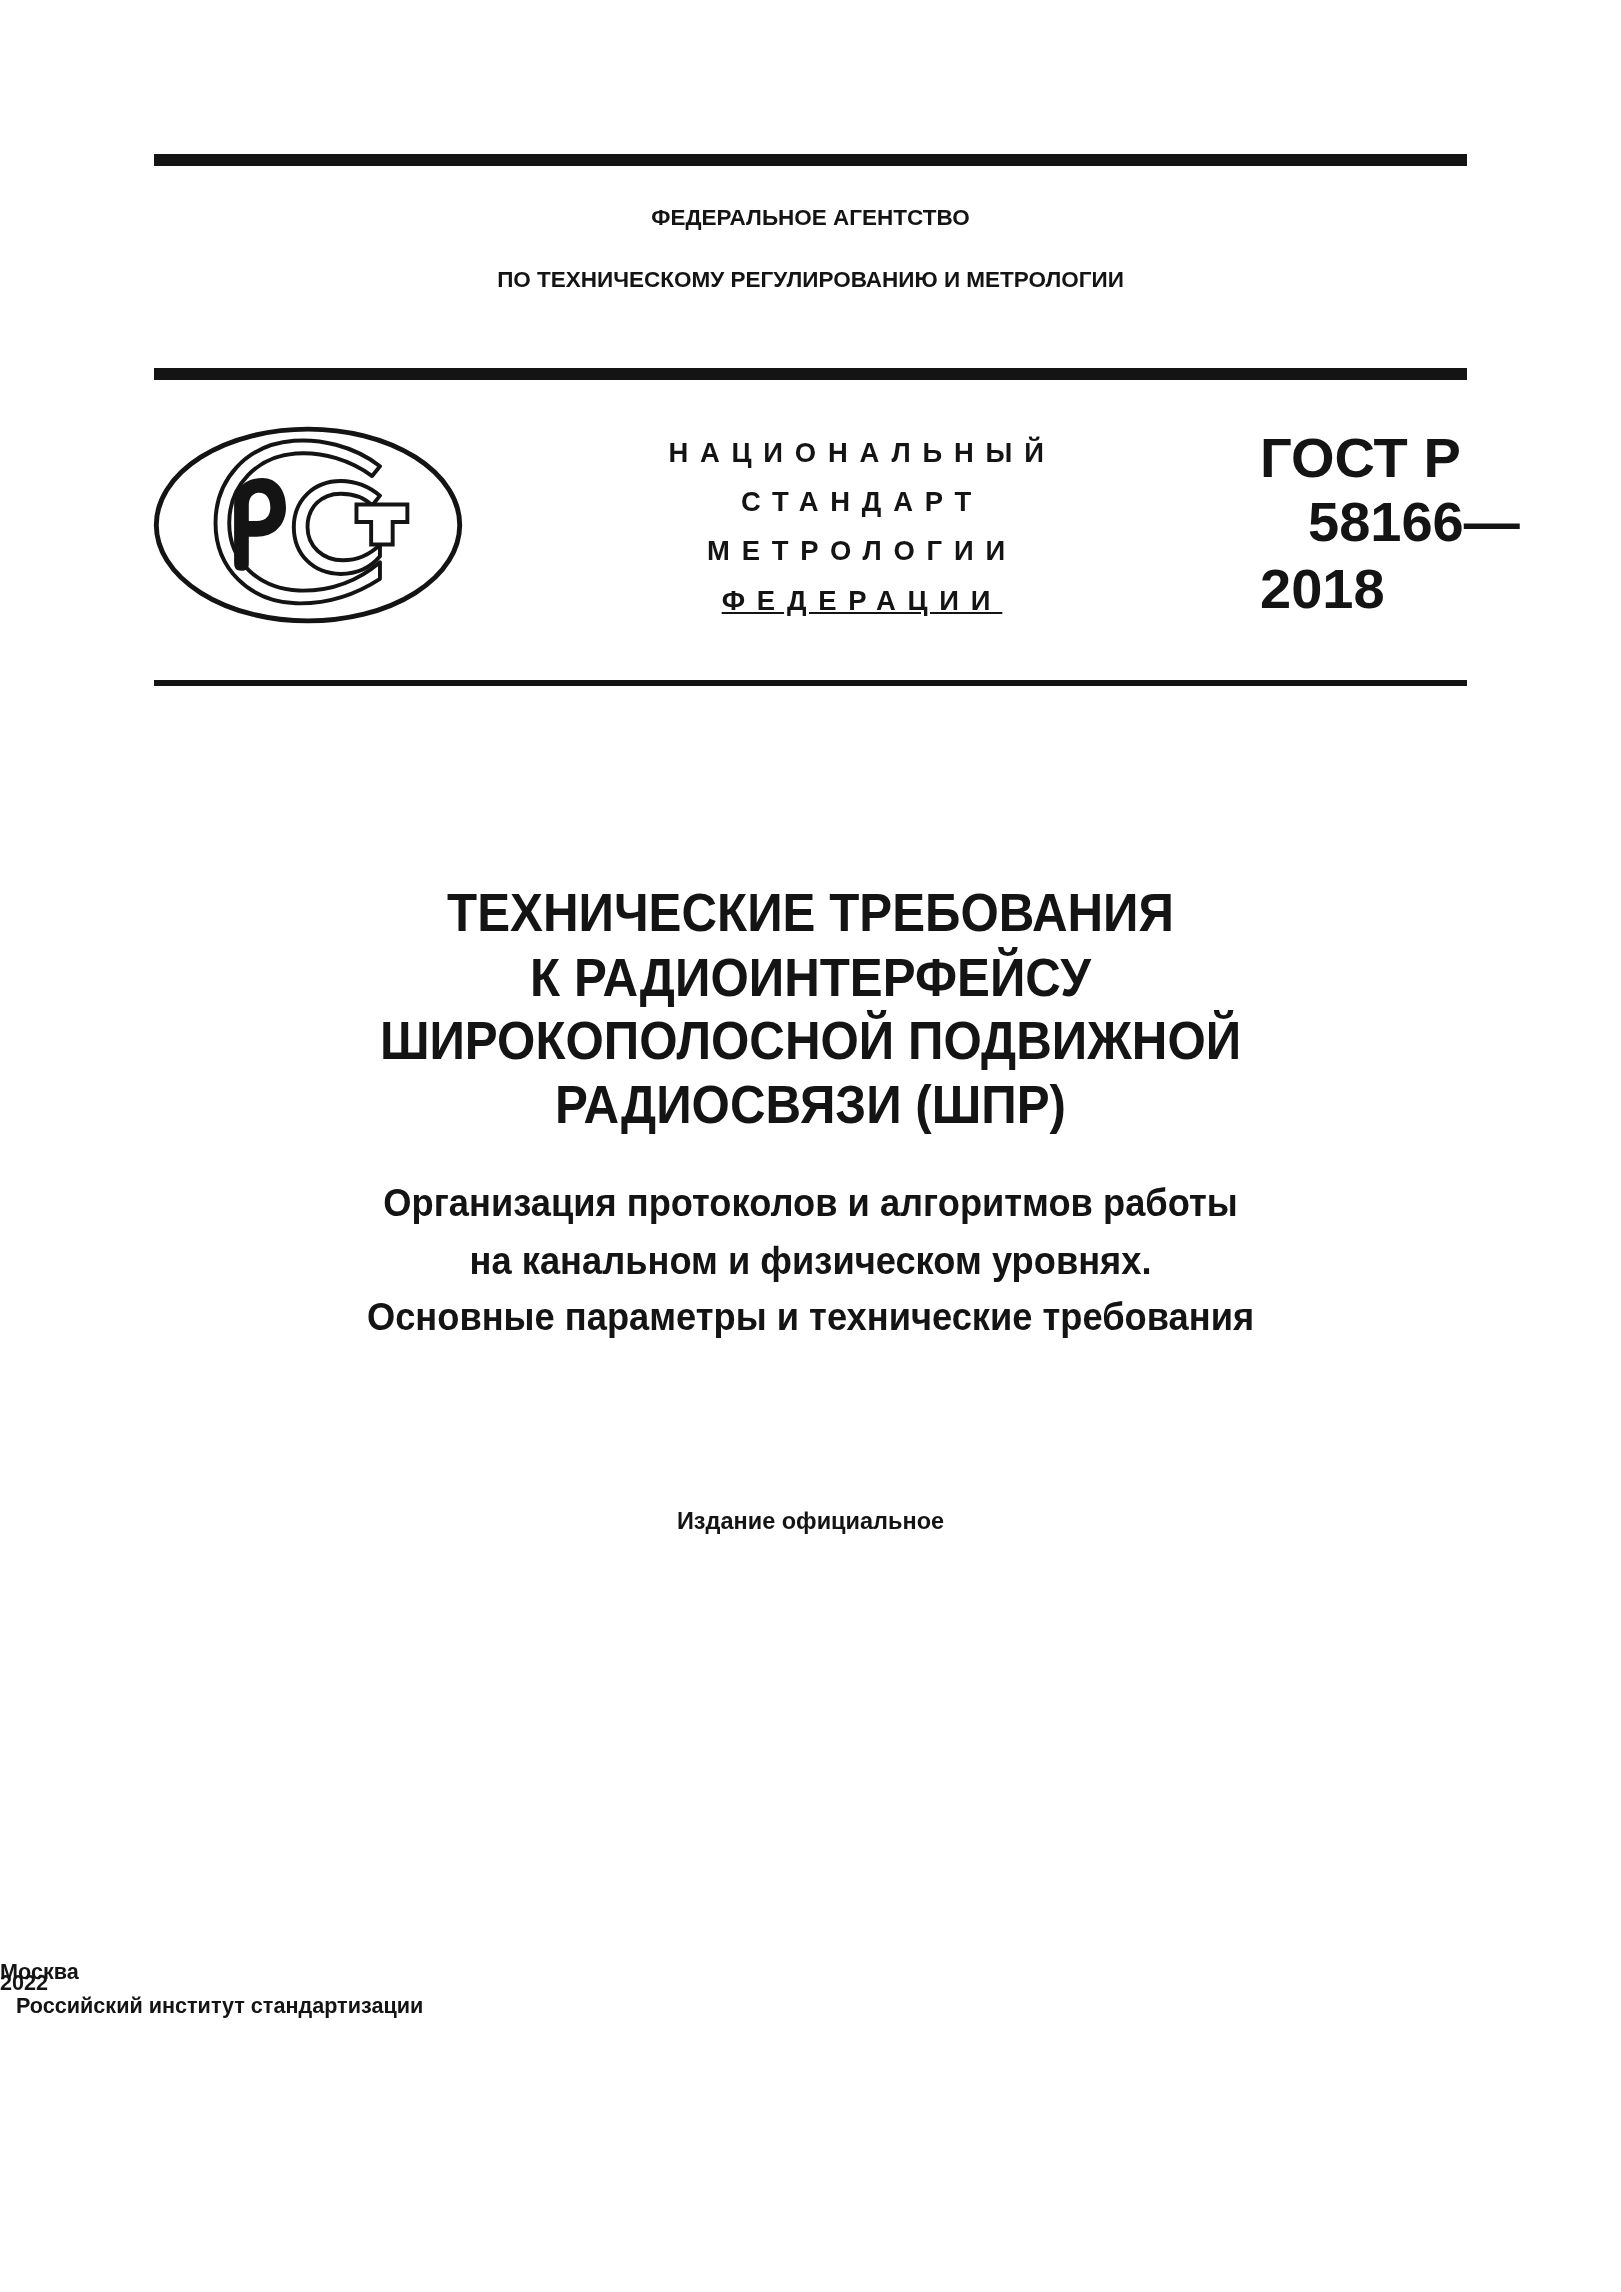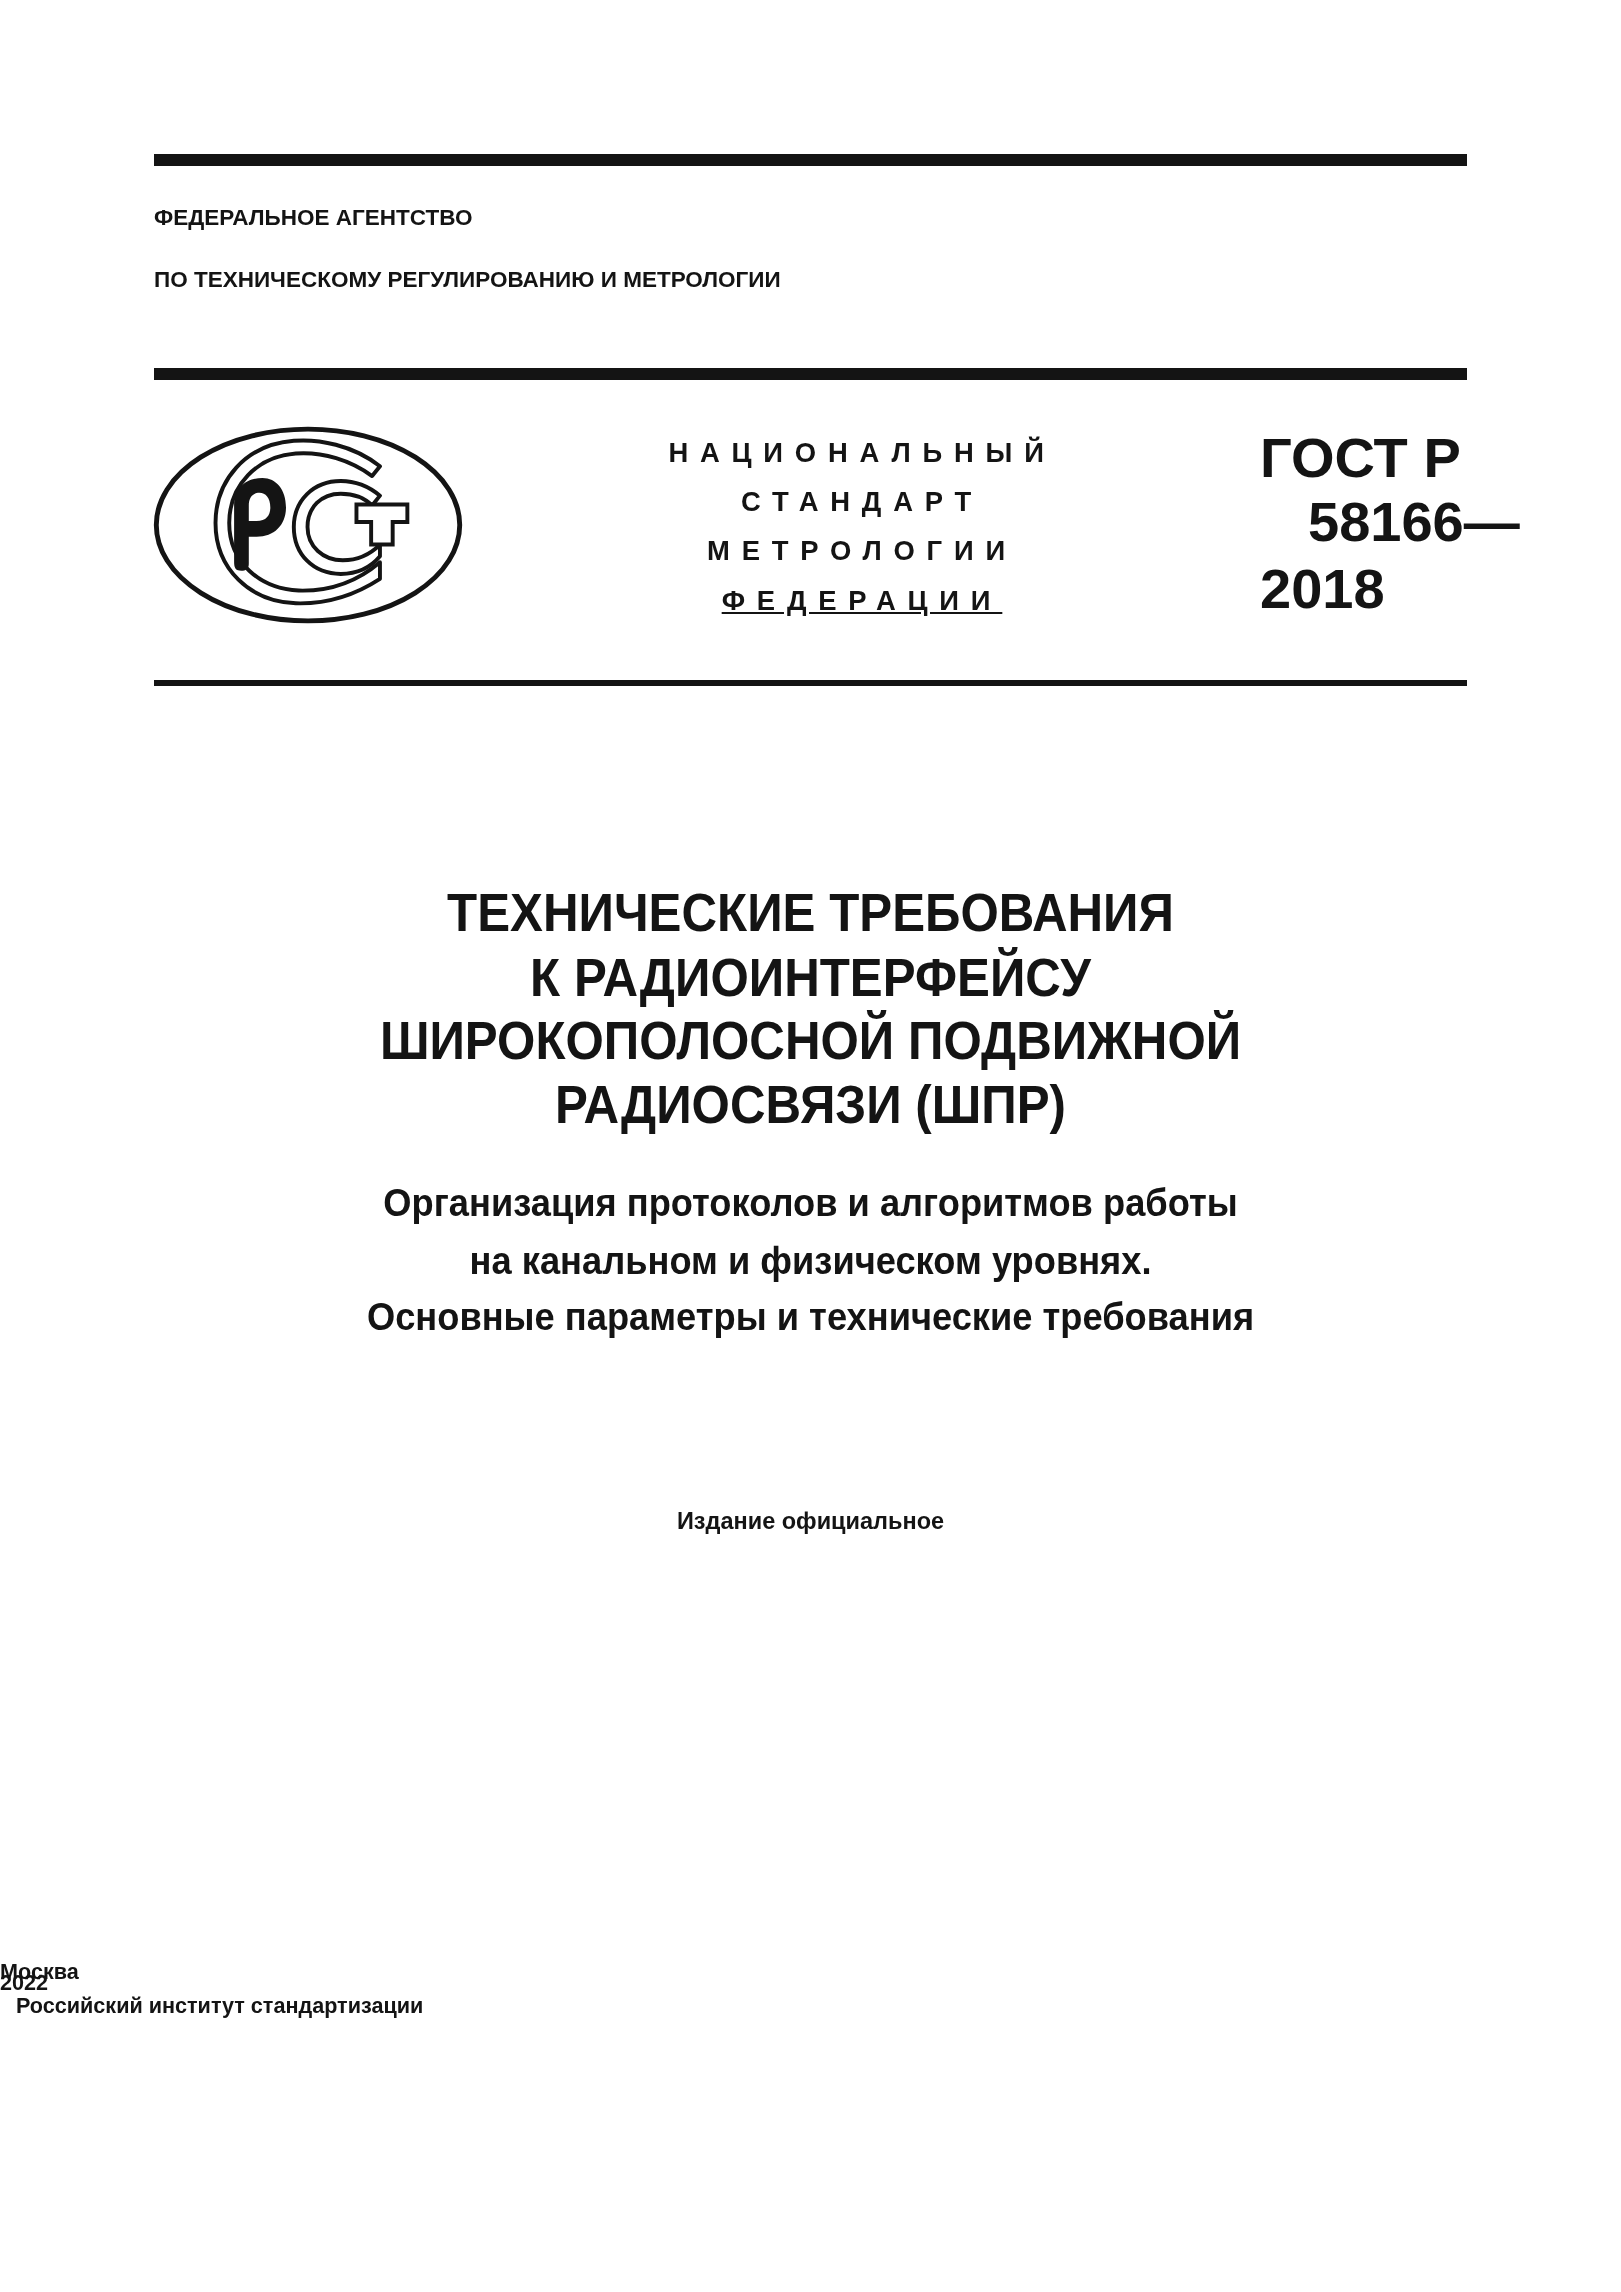--- a/index.html
+++ b/index.html
@@ -22,20 +22,21 @@
       background: #141414;
     }
     .rule-top { top: 154px; height: 11.8px; }
     .rule-mid { top: 368px; height: 11.8px; }
     .rule-bottom { top: 680px; height: 5.9px; }
 
     .agency {
       position: absolute;
       left: 154px;
       width: 1313px;
+      text-align: center;
       font-weight: bold;
       font-size: 22.5px;
       line-height: 22.5px;
       white-space: nowrap;
     }
     .agency-1 { top: 207px; }
     .agency-2 { top: 269px; }
 
     .logo {
       position: absolute;

